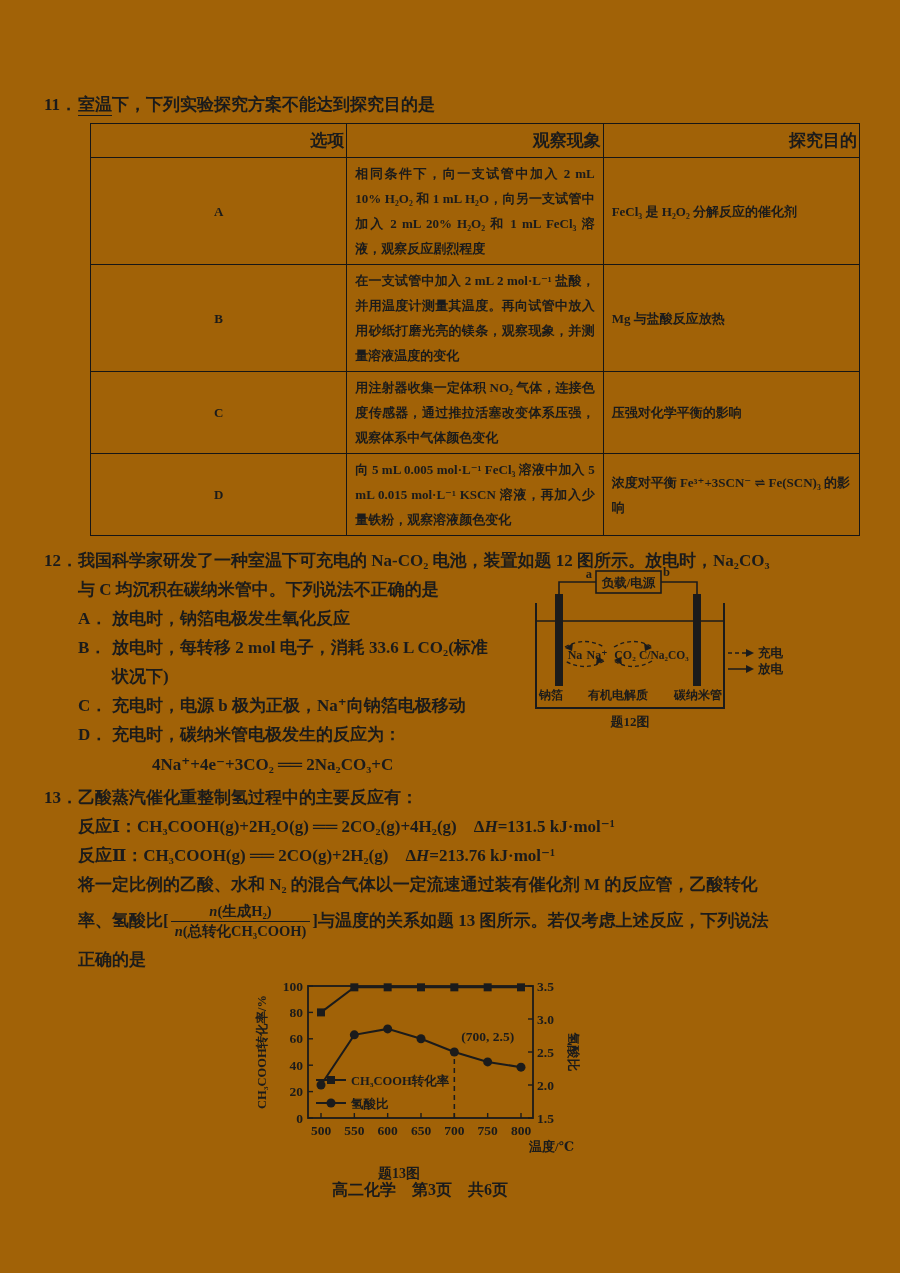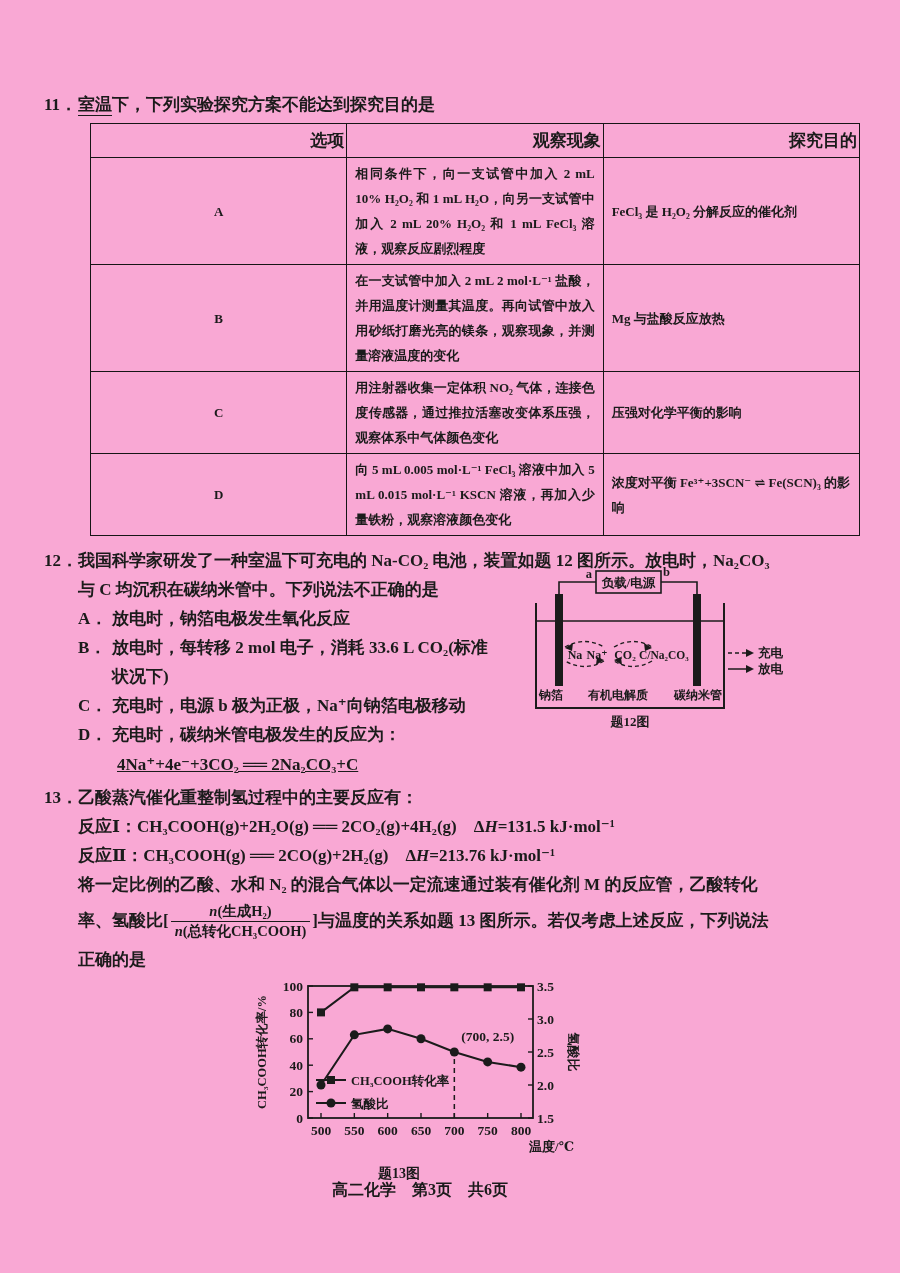--- a/index.html
+++ b/index.html
@@ -1,19 +1,19 @@
 <!DOCTYPE html>
 <html><head>
 <meta charset="utf-8">
 <style>
   html,body{margin:0;padding:0;background:#e8e8e8;}
   .sheet{
     position:relative;
     width:900px;height:1273px;
-    background:#f9a8d4;
+    background:#a16207;
     margin:0 auto;
     font-family:"Liberation Serif","DejaVu Serif",serif;
     color:#1b1b1b;
     font-weight:600;
     box-sizing:border-box;
     padding:86px 40px 0 44px;
     overflow:hidden;
     font-size:17px;
   }
   .line{line-height:21px;margin:8px 0;}
@@ -28,21 +28,21 @@
   table.qtable{border-collapse:collapse;margin:6px 0 10px 46px;width:770px;table-layout:fixed;}
   table.qtable th,table.qtable td{border:1.8px solid #161616;font-size:13px;line-height:25px;padding:3px 8px;vertical-align:middle;}
   table.qtable th{text-align:right;font-size:17px;padding:4px 2px;}
   td.optcell{text-align:center;width:46px;}
   td.plancell{width:478px;text-align:justify;}
   td.purpcell{width:200px;}
   
   .q12rel{position:relative;margin-top:14px;}
   .battery{position:absolute;left:488px;top:10px;}
   svg text{font-family:"Liberation Serif","DejaVu Serif",serif;fill:#1b1b1b;font-weight:600;}
-  .eqline{margin:4px 0 10px 73px;line-height:24px;text-decoration:underline;}
+  .eqline{margin:4px 0 10px 108px;line-height:24px;}
   
   .frac{display:inline-block;vertical-align:middle;text-align:center;font-size:14.5px;line-height:1.2;margin:0 2px;}
   .frac .num{display:block;border-bottom:1.5px solid #1b1b1b;padding:0 4px 1px;}
   .frac .den{display:block;padding:1px 4px 0;}
   .frac i,.varit{font-style:italic;}
   .chartwrap{margin:10px 0 0 209px;}
   .chartcap{width:292px;text-align:center;font-size:14px;margin-top:0px;}
   .footer{position:absolute;top:1180px;left:0;right:0;text-align:center;font-size:16px;transform:translateX(-30px);}
 </style>
 </head>

